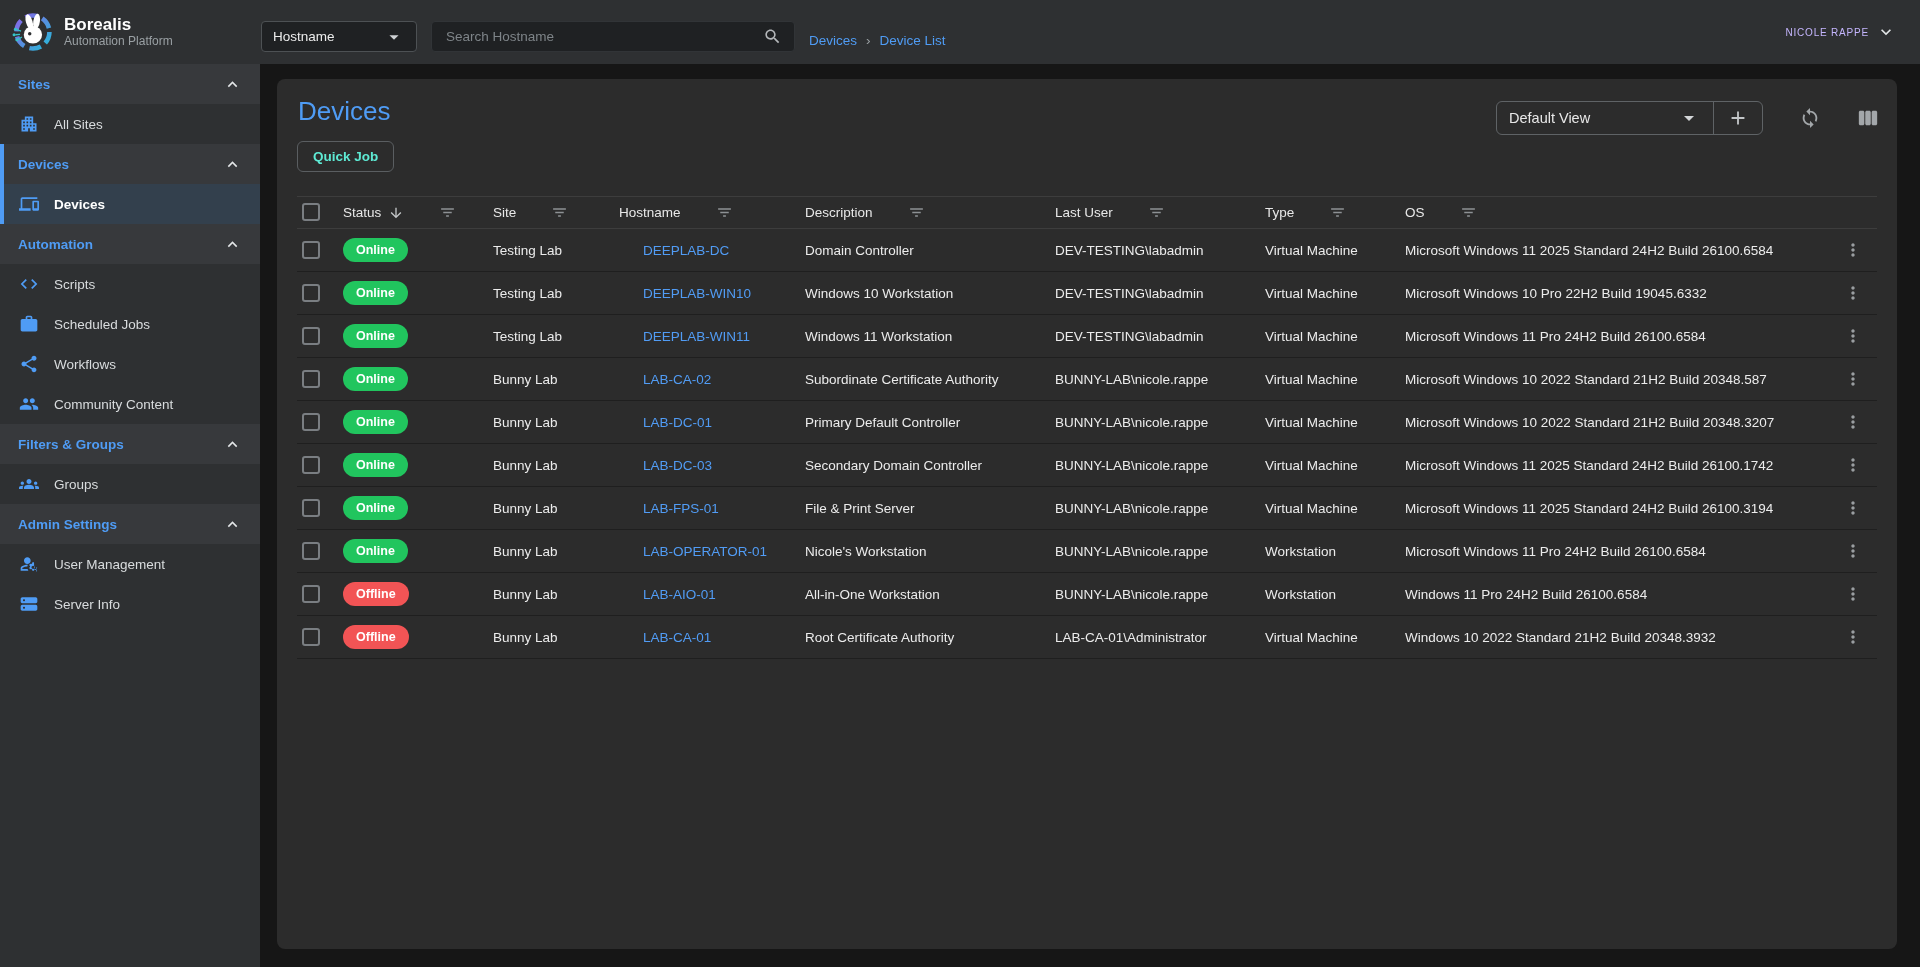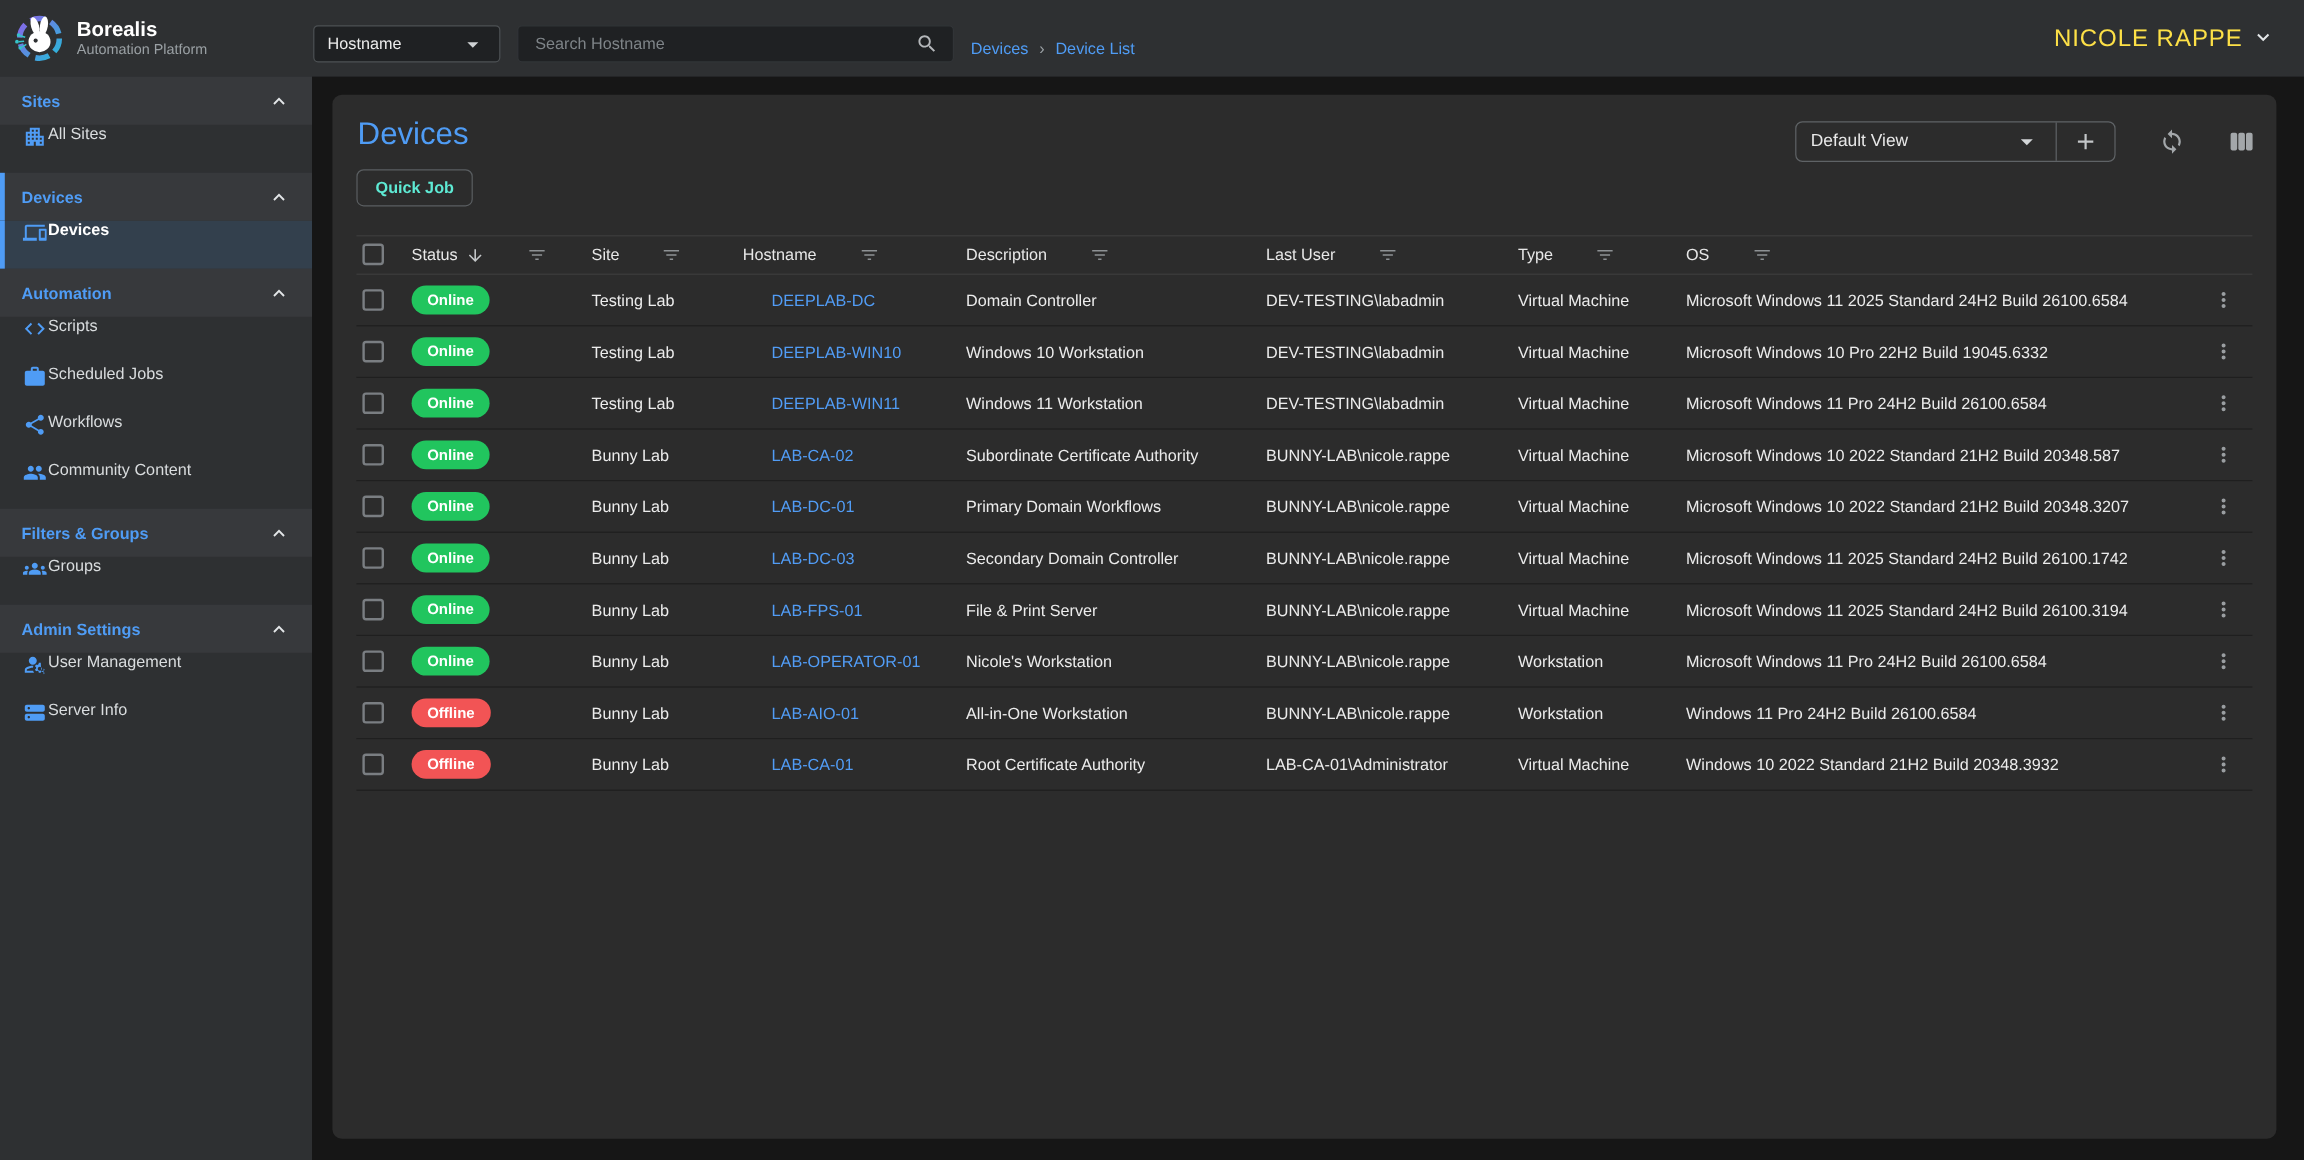--- a/index.html
+++ b/index.html
@@ -29,21 +29,21 @@
   .brand-name { color:#ffffff; font-weight:bold; font-size:17px; }
   .brand-sub { color:#9aa0a4; font-size:12px; }
   .nav { flex:1; }
   .nav-header {
     height:40px; background:var(--panel-header); color:var(--accent);
     font-weight:bold; font-size:13.5px; display:flex; align-items:center;
     padding:0 18px; cursor:pointer;
   }
   .nav-header .chev { margin-left:auto; color:#e3e6e8; }
   .nav-item {
-    height:40px; display:flex; gap:1px; padding:0 19px;
+    height:40px; display:flex; align-items:center; gap:15px; padding:0 19px;
     color:#d9dcde; font-size:13.5px; cursor:pointer;
   }
   .nav-item .nico { color:var(--accent); }
   .nav-section.active .nav-header,
   .nav-section.active .nav-item { border-left:4px solid var(--accent); }
   .nav-section.active .nav-header { padding-left:14px; }
   .nav-section.active .nav-item { padding-left:15px; }
   .nav-item.active { background:#33404d; color:#ffffff; font-weight:bold; }
 
   
@@ -62,22 +62,22 @@
   }
   .search-box input {
     flex:1; background:transparent; border:none; outline:none;
     color:#dddddd; font-size:13.5px; font-family:"Liberation Sans", sans-serif;
   }
   .search-box input::placeholder { color:#7e8488; }
   .search-box .mag { color:#b4b7ba; }
   .breadcrumb { display:flex; align-items:center; gap:9px; font-size:13.5px; margin-top:7px; }
   .breadcrumb .crumb { color:var(--accent); cursor:pointer; }
   .breadcrumb .sep { color:#9aa0a4; }
-  .user-menu { margin-left:auto; display:flex; gap:7px;
-    color:#fde047; font-size:20px; letter-spacing:0.8px; cursor:pointer; }
+  .user-menu { margin-left:auto; display:flex; align-items:center; gap:7px;
+    color:#c4b5fd; font-size:10px; letter-spacing:0.8px; cursor:pointer; }
   .user-menu .chev { color:#e3e6e8; }
 
   .content { flex:1; position:relative; background:#161616; }
   .card {
     position:absolute; left:17px; top:15px; width:1620px; height:870px;
     background:var(--card); border-radius:8px; padding:15px 20px;
   }
   .page-title { color:var(--accent); font-size:26px; font-weight:normal; margin:2px 0 0 1px; }
   .quick-job {
     margin-top:14px; height:31px; padding:0 15px; background:transparent;
@@ -476,21 +476,21 @@
             <div>Microsoft Windows 10 2022 Standard 21H2 Build 20348.587</div>
             <div class="kebab"><span><svg viewBox="0 0 24 24" width="20" height="20" fill="currentColor">
                   <path d="M12 8c1.1 0 2-.9 2-2s-.9-2-2-2-2 .9-2 2 .9 2 2 2zm0 2c-1.1 0-2 .9-2 2s.9 2 2 2 2-.9 2-2-.9-2-2-2zm0 6c-1.1 0-2 .9-2 2s.9 2 2 2 2-.9 2-2-.9-2-2-2z"></path>
                 </svg></span></div>
           </div>
           <div class="trow grid-row">
             <div><button class="cb"></button></div>
             <div><span class="badge online">Online</span></div>
             <div>Bunny Lab</div>
             <div><span class="hostlink">LAB-DC-01</span></div>
-            <div>Primary Domain Workflows</div>
+            <div>Primary Default Controller</div>
             <div>BUNNY-LAB\nicole.rappe</div>
             <div>Virtual Machine</div>
             <div>Microsoft Windows 10 2022 Standard 21H2 Build 20348.3207</div>
             <div class="kebab"><span><svg viewBox="0 0 24 24" width="20" height="20" fill="currentColor">
                   <path d="M12 8c1.1 0 2-.9 2-2s-.9-2-2-2-2 .9-2 2 .9 2 2 2zm0 2c-1.1 0-2 .9-2 2s.9 2 2 2 2-.9 2-2-.9-2-2-2zm0 6c-1.1 0-2 .9-2 2s.9 2 2 2 2-.9 2-2-.9-2-2-2z"></path>
                 </svg></span></div>
           </div>
           <div class="trow grid-row">
             <div><button class="cb"></button></div>
             <div><span class="badge online">Online</span></div>

